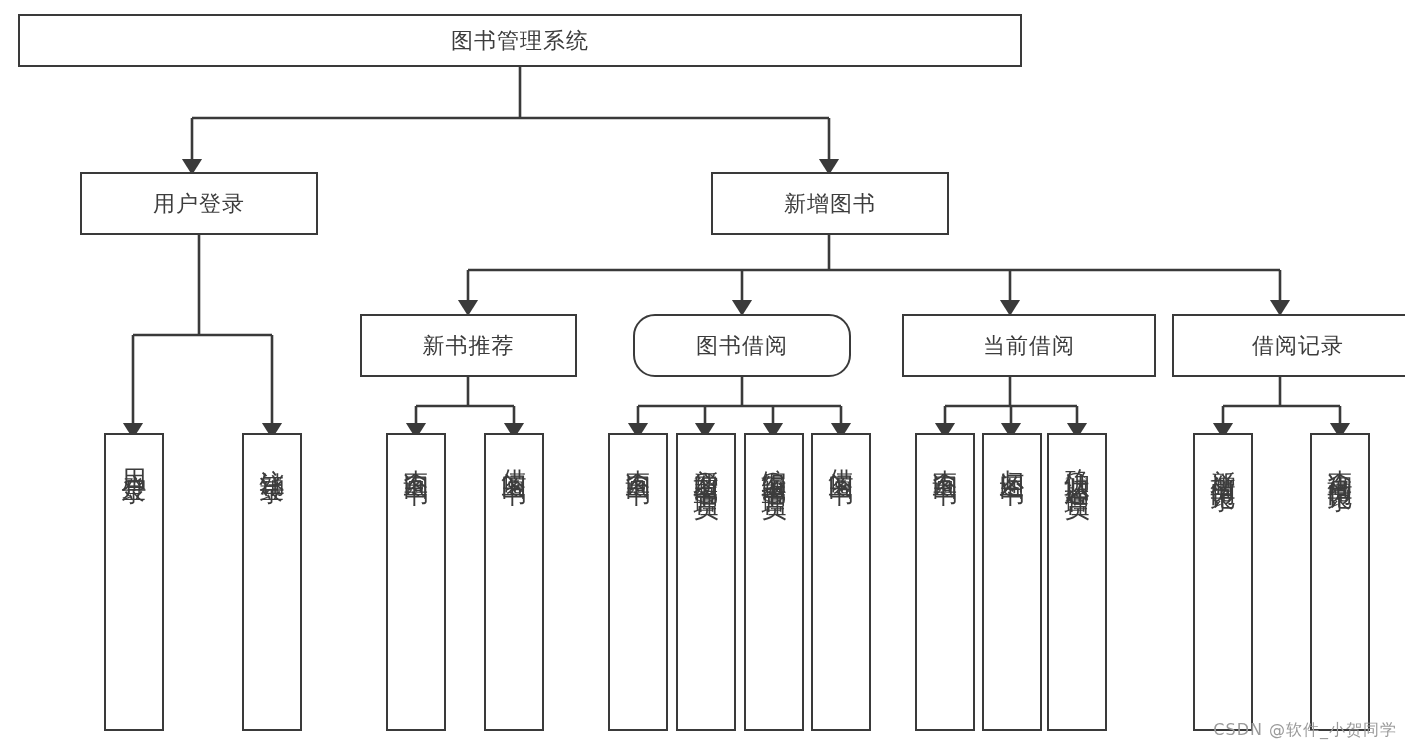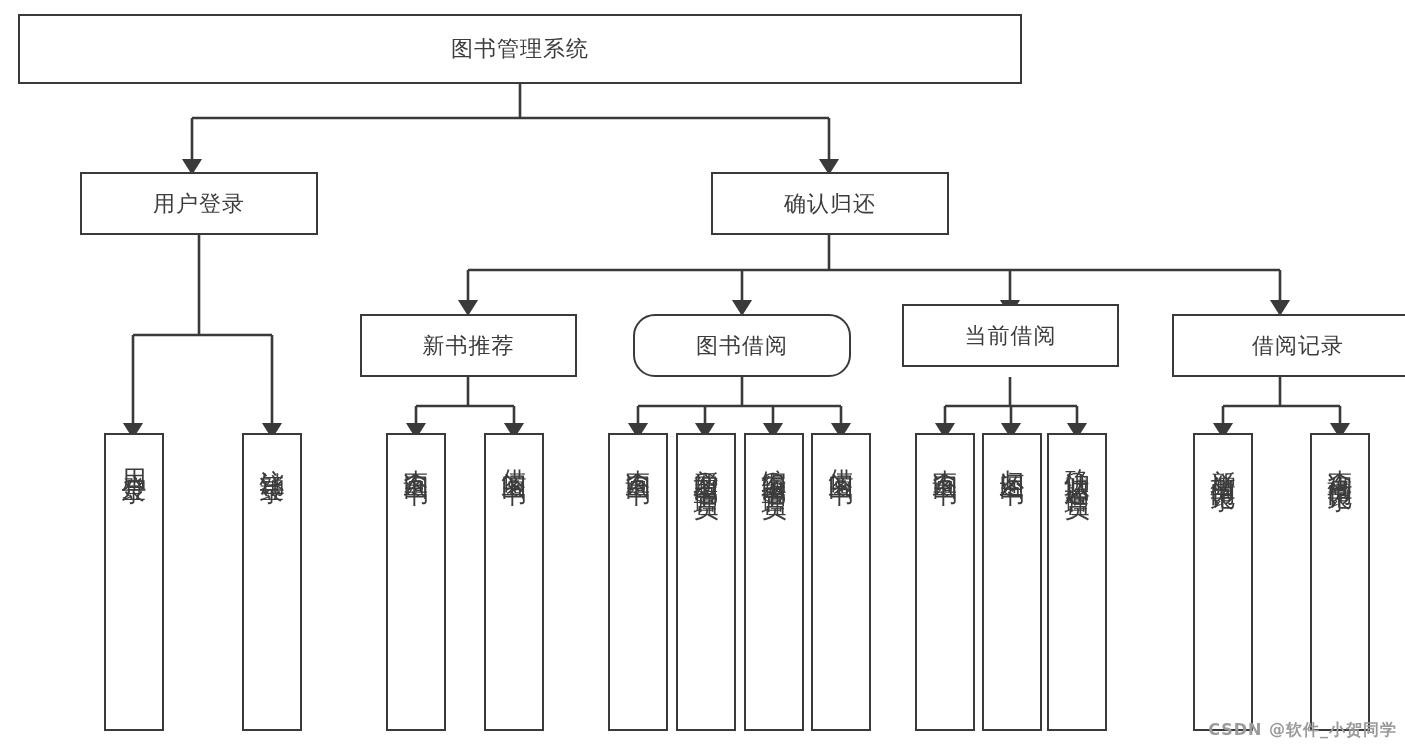--- a/index.html
+++ b/index.html
@@ -40,21 +40,20 @@
     white-space:nowrap;
   }
 
   .watermark{
     position:absolute;
     right:8px;bottom:6px;
     font-size:16px;
     color:#9a9a9a;
     letter-spacing:1px;
     white-space:nowrap;
-    font-weight:bold;
   }
 </style>
 </head>
 <body>
 
 <div id="canvas">
 
   <svg class="links" viewBox="0 0 1405 747">
     <defs>
       <marker id="arrow" markerWidth="9" markerHeight="9" refX="1.2" refY="4.5" orient="auto" markerUnits="strokeWidth">
@@ -98,38 +97,38 @@
       <path d="M1011,406 L1011,426" marker-end="url(#arrow)"></path>
       <path d="M1077,406 L1077,426" marker-end="url(#arrow)"></path>
 
       <path d="M1280,377 L1280,406"></path>
       <path d="M1223,406 L1340,406"></path>
       <path d="M1223,406 L1223,426" marker-end="url(#arrow)"></path>
       <path d="M1340,406 L1340,426" marker-end="url(#arrow)"></path>
     </g>
   </svg>
 
-  <div class="node root" style="left:18px;top:14px;width:1004px;height:70px;">
+  <div class="node root" style="left:18px;top:14px;width:1004px;height:53px;">
     <span class="lbl">图书管理系统</span>
   </div>
 
   <div class="node h" style="left:80px;top:172px;width:238px;height:63px;">
     <span class="lbl">用户登录</span>
   </div>
   <div class="node h" style="left:711px;top:172px;width:238px;height:63px;">
-    <span class="lbl">确认归还</span>
+    <span class="lbl">新增图书</span>
   </div>
 
   <div class="node h" style="left:360px;top:314px;width:217px;height:63px;">
     <span class="lbl">新书推荐</span>
   </div>
   <div class="node h" style="left:633px;top:314px;width:218px;height:63px;border-radius:22px;">
     <span class="lbl">图书借阅</span>
   </div>
-  <div class="node h" style="left:902px;top:304px;width:217px;height:63px;">
+  <div class="node h" style="left:902px;top:314px;width:254px;height:63px;">
     <span class="lbl">当前借阅</span>
   </div>
   <div class="node h" style="left:1172px;top:314px;width:252px;height:63px;">
     <span class="lbl">借阅记录</span>
   </div>
 
   <div class="node v" style="left:104px;top:433px;width:60px;height:298px;">
     <span class="lbl">用户登录</span>
   </div>
   <div class="node v" style="left:242px;top:433px;width:60px;height:298px;">

